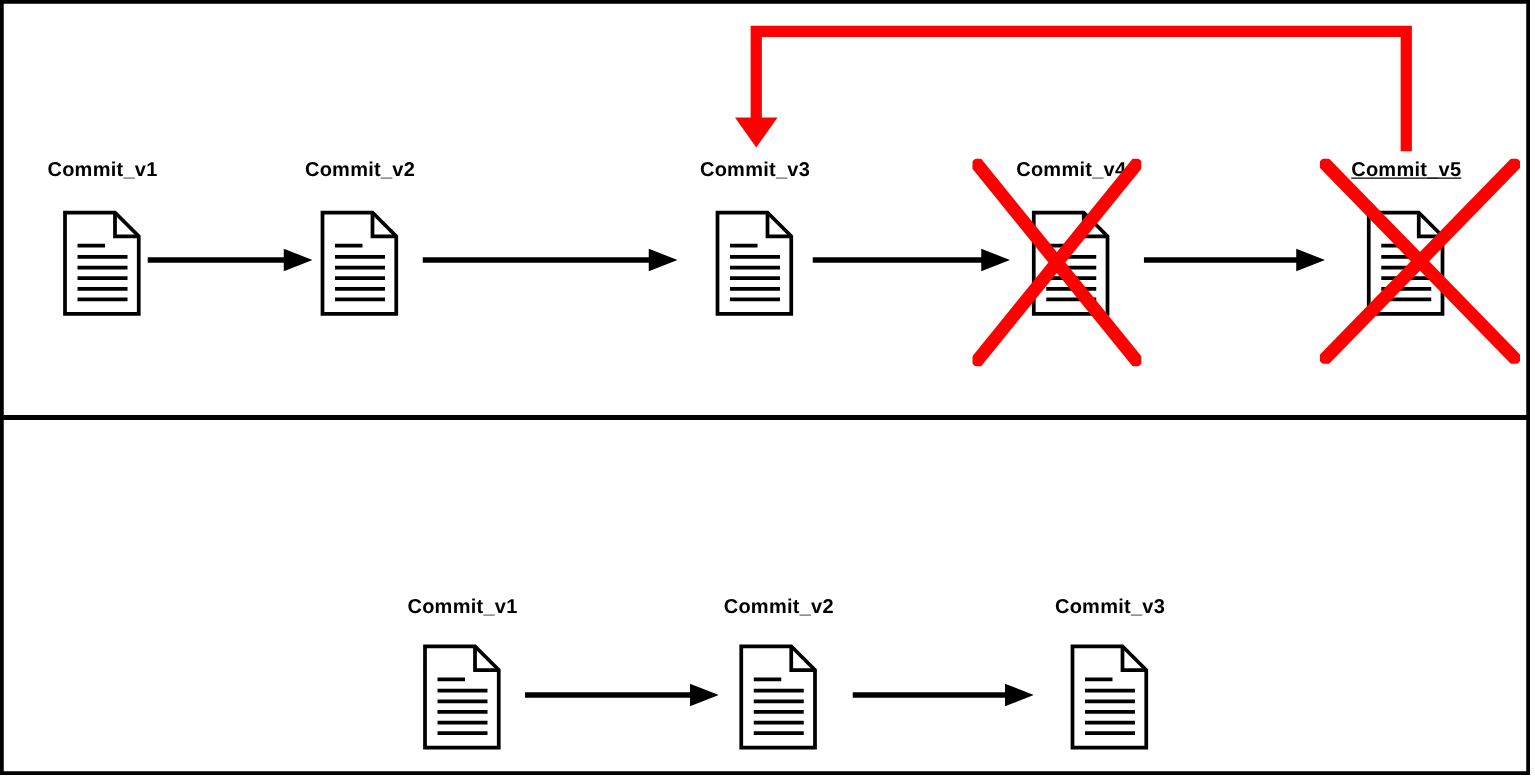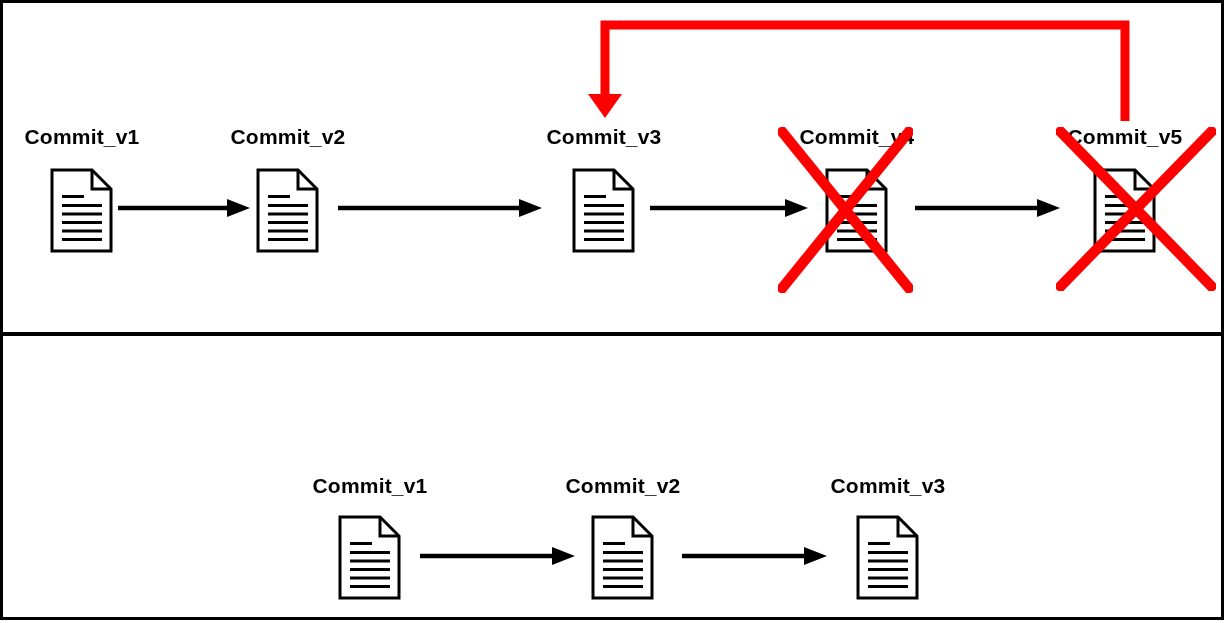--- a/index.html
+++ b/index.html
@@ -19,21 +19,21 @@
   }
   .divider{
     position:absolute;left:0;top:332px;
     width:1224px;height:4px;
     background:#000;
   }
   .panel{position:absolute;left:0;top:0;width:1228px;height:623px;}
   .commit-label{
     position:absolute;
     transform:translate(-50%,-50%);
-    font-size:21px;
+    font-size:16px;
     font-weight:bold;
     letter-spacing:0.2px;
     color:#000;
     white-space:nowrap;
   }
   svg{position:absolute;display:block;}
 </style>
 </head>
 <body>
 
@@ -82,21 +82,21 @@
         <path d="M12 37.5 H52" stroke="#000000" stroke-width="3"></path>
         <path d="M12 46 H52" stroke="#000000" stroke-width="3"></path>
         <path d="M12 54.5 H52" stroke="#000000" stroke-width="3"></path>
         <path d="M12 63 H52" stroke="#000000" stroke-width="3"></path>
         <path d="M12 71.5 H52" stroke="#000000" stroke-width="3"></path>
       </svg>
       <svg width="135" height="166" viewBox="0 0 135 166" style="left: 777.5px; top: 127px;">
         <line x1="1" y1="1" x2="134" y2="165" stroke="#FF0000" stroke-width="10.5"></line>
         <line x1="134" y1="1" x2="1" y2="165" stroke="#FF0000" stroke-width="10.5"></line>
       </svg>
-      <div class="commit-label" style="left: 1125px; top: 137px;">Commit_v5</div>
+      <div class="commit-label" style="left: 1125px; top: 137px; text-decoration: underline;">Commit_v5</div>
       <svg width="64" height="86" viewBox="0 0 64 86" style="left: 1093px; top: 168px;">
         <path d="M2 2 H42 L61 21 V83 H2 Z" fill="#fff" stroke="#000000" stroke-width="3" stroke-linejoin="miter"></path>
         <path d="M42 2 V21 H61" fill="none" stroke="#000000" stroke-width="3"></path>
         <path d="M12 28.5 H34" stroke="#000000" stroke-width="3"></path>
         <path d="M12 37.5 H52" stroke="#000000" stroke-width="3"></path>
         <path d="M12 46 H52" stroke="#000000" stroke-width="3"></path>
         <path d="M12 54.5 H52" stroke="#000000" stroke-width="3"></path>
         <path d="M12 63 H52" stroke="#000000" stroke-width="3"></path>
         <path d="M12 71.5 H52" stroke="#000000" stroke-width="3"></path>
       </svg>

